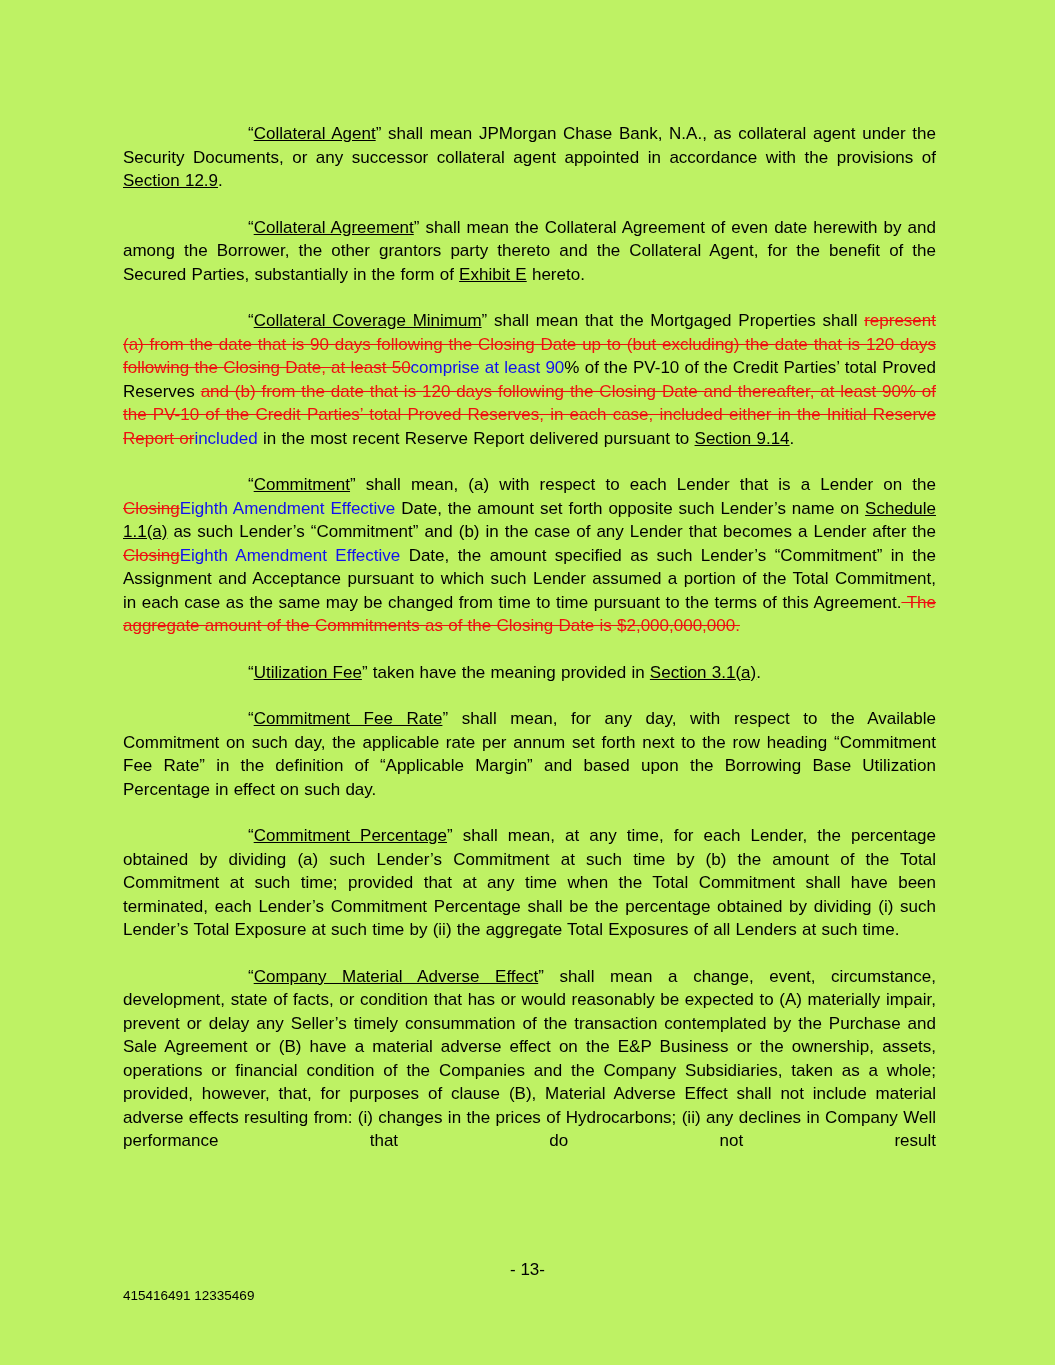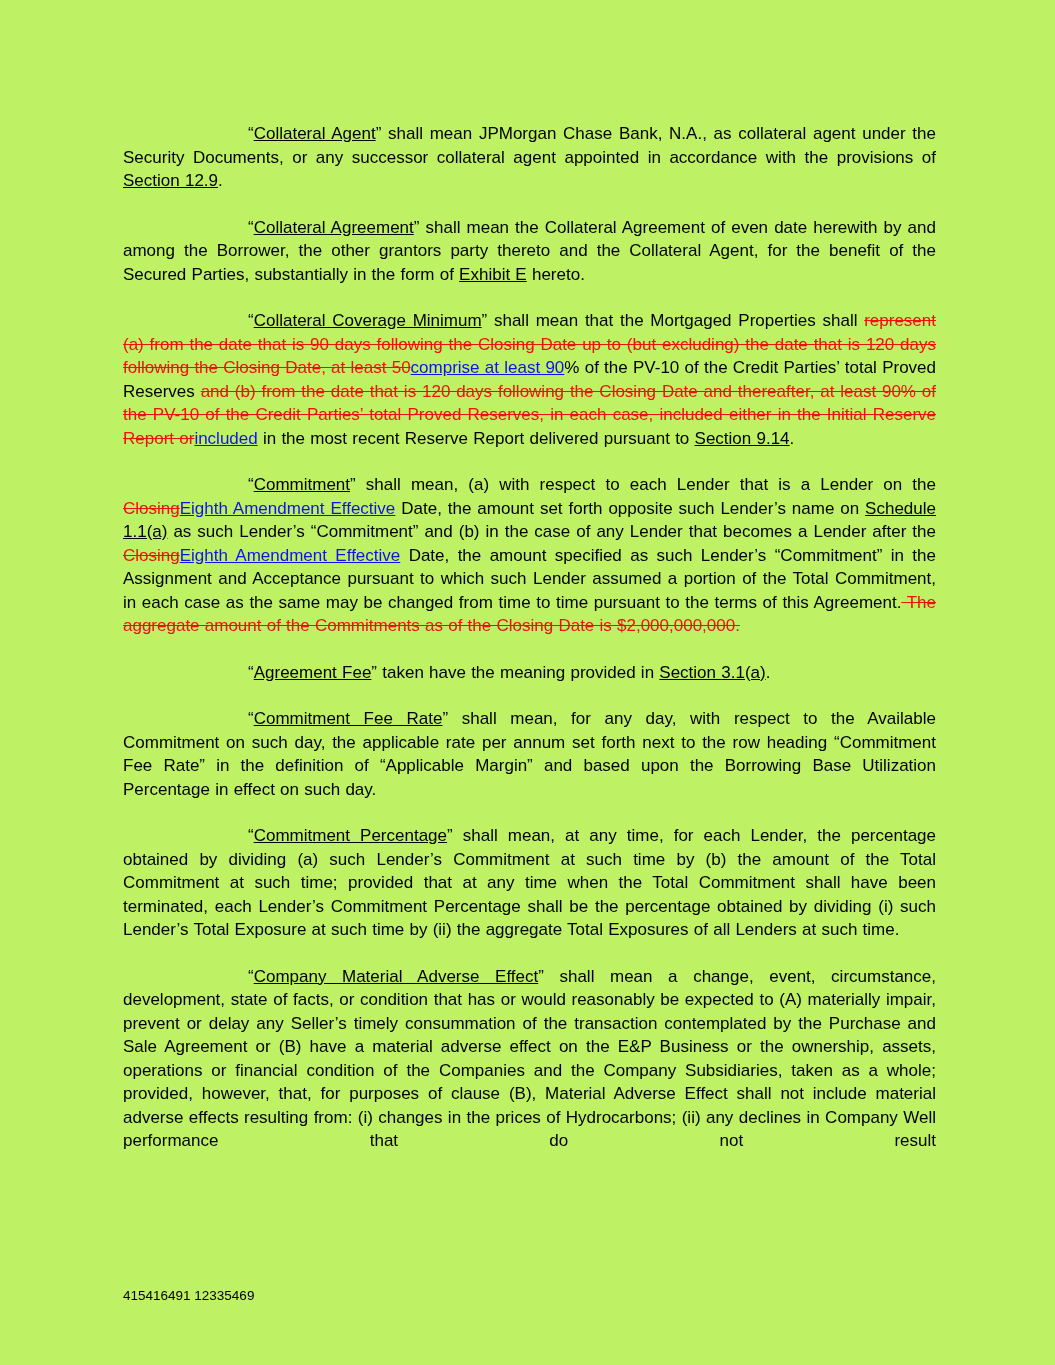--- a/index.html
+++ b/index.html
@@ -39,21 +39,20 @@
     text-align-last: justify;
   }
   .run-n { color: #000000; }
   .run-u { color: #000000; text-decoration: underline; }
   .run-d {
     color: var(--del-color, #ee1111);
     text-decoration: line-through;
   }
   .run-i {
     color: var(--ins-color, #1111ee);
-    text-decoration: underline;
   }
   .page-number {
     position: absolute;
     left: 0;
     right: 0;
     top: 1260px;
     text-align: center;
     font-size: 17px;
     color: #000000;
   }
@@ -67,19 +66,20 @@
 </style>
 </head>
 <body>
 
 <div class="page">
   <div class="doc-body">
       <p class="doc-para"><span class="run-n">“</span><span class="run-u">Collateral Agent</span><span class="run-n">” shall mean JPMorgan Chase Bank, N.A., as collateral agent under the Security Documents, or any successor collateral agent appointed in accordance with the provisions of </span><span class="run-u">Section 12.9</span><span class="run-n">.</span></p>
       <p class="doc-para"><span class="run-n">“</span><span class="run-u">Collateral Agreement</span><span class="run-n">” shall mean the Collateral Agreement of even date herewith by and among the Borrower, the other grantors party thereto and the Collateral Agent, for the benefit of the Secured Parties, substantially in the form of </span><span class="run-u">Exhibit E</span><span class="run-n"> hereto.</span></p>
       <p class="doc-para"><span class="run-n">“</span><span class="run-u">Collateral Coverage Minimum</span><span class="run-n">” shall mean that the Mortgaged Properties shall </span><span class="run-d">represent (a) from the date that is 90 days following the Closing Date up to (but excluding) the date that is 120 days following the Closing Date, at least 50</span><span class="run-i">comprise at least 90</span><span class="run-n">% of the PV-10 of the Credit Parties’ total Proved Reserves </span><span class="run-d">and (b) from the date that is 120 days following the Closing Date and thereafter, at least 90% of the PV-10 of the Credit Parties’ total Proved Reserves, in each case, included either in the Initial Reserve Report or</span><span class="run-i">included</span><span class="run-n"> in the most recent Reserve Report delivered pursuant to </span><span class="run-u">Section 9.14</span><span class="run-n">.</span></p>
       <p class="doc-para"><span class="run-n">“</span><span class="run-u">Commitment</span><span class="run-n">” shall mean, (a) with respect to each Lender that is a Lender on the </span><span class="run-d">Closing</span><span class="run-i">Eighth Amendment Effective</span><span class="run-n"> Date, the amount set forth opposite such Lender’s name on </span><span class="run-u">Schedule 1.1(a)</span><span class="run-n"> as such Lender’s “Commitment” and (b) in the case of any Lender that becomes a Lender after the </span><span class="run-d">Closing</span><span class="run-i">Eighth Amendment Effective</span><span class="run-n"> Date, the amount specified as such Lender’s “Commitment” in the Assignment and Acceptance pursuant to which such Lender assumed a portion of the Total Commitment, in each case as the same may be changed from time to time pursuant to the terms of this Agreement.</span><span class="run-d">  The aggregate amount of the Commitments as of the Closing Date is $2,000,000,000.</span></p>
-      <p class="doc-para"><span class="run-n">“</span><span class="run-u">Agreement Fee</span><span class="run-n">” taken have the meaning provided in </span><span class="run-u">Section 3.1(a)</span><span class="run-n">.</span></p>
+      <p class="doc-para"><span class="run-n">“</span><span class="run-u">Utilization Fee</span><span class="run-n">” taken have the meaning provided in </span><span class="run-u">Section 3.1(a)</span><span class="run-n">.</span></p>
       <p class="doc-para"><span class="run-n">“</span><span class="run-u">Commitment Fee Rate</span><span class="run-n">” shall mean, for any day, with respect to the Available Commitment on such day, the applicable rate per annum set forth next to the row heading “Commitment Fee Rate” in the definition of “Applicable Margin” and based upon the Borrowing Base Utilization Percentage in effect on such day.</span></p>
       <p class="doc-para"><span class="run-n">“</span><span class="run-u">Commitment Percentage</span><span class="run-n">” shall mean, at any time, for each Lender, the percentage obtained by dividing (a) such Lender’s Commitment at such time by (b) the amount of the Total Commitment at such time; provided that at any time when the Total Commitment shall have been terminated, each Lender’s Commitment Percentage shall be the percentage obtained by dividing (i) such Lender’s Total Exposure at such time by (ii) the aggregate Total Exposures of all Lenders at such time.</span></p>
       <p class="doc-para continues"><span class="run-n">“</span><span class="run-u">Company Material Adverse Effect</span><span class="run-n">” shall mean a change, event, circumstance, development, state of facts, or condition that has or would reasonably be expected to (A) materially impair, prevent or delay any Seller’s timely consummation of the transaction contemplated by the Purchase and Sale Agreement or (B) have a material adverse effect on the E&amp;P Business or the ownership, assets, operations or financial condition of the Companies and the Company Subsidiaries, taken as a whole; provided, however, that, for purposes of clause (B), Material Adverse Effect shall not include material adverse effects resulting from: (i) changes in the prices of Hydrocarbons; (ii) any declines in Company Well performance that do not result</span></p>
     </div>
+  <div class="page-number">- 13-</div>
   <div class="doc-id">415416491 12335469</div>
 </div>
 
 </body></html>

